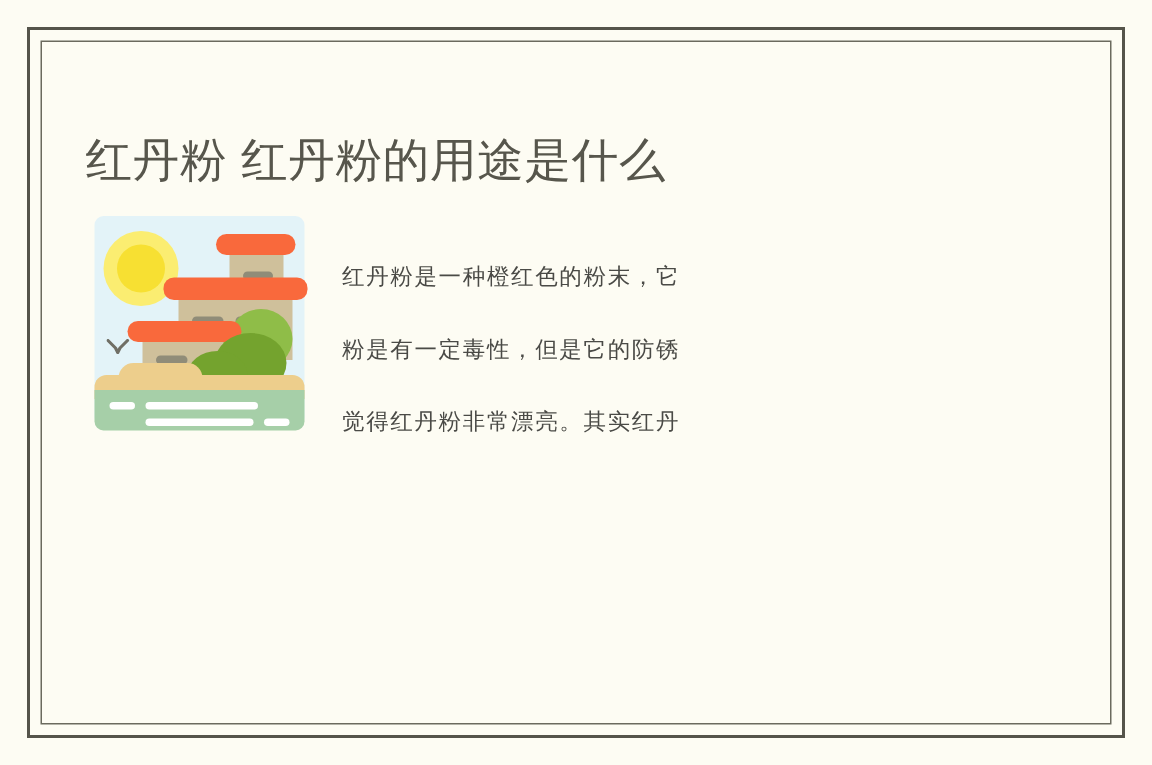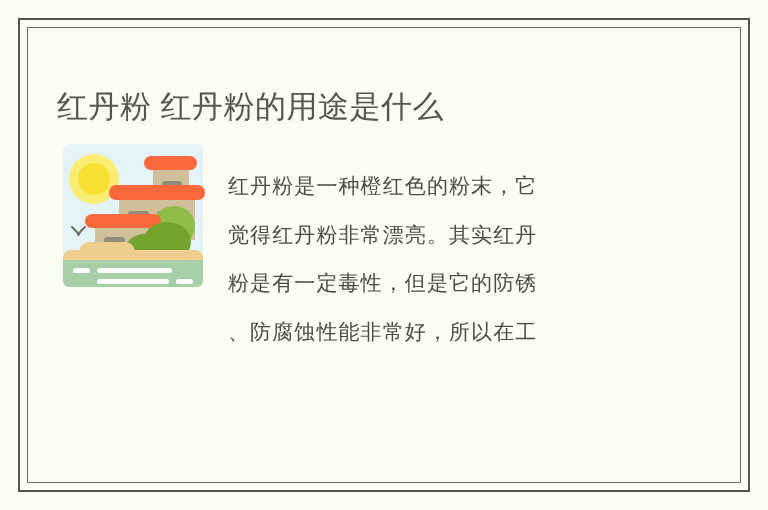--- a/index.html
+++ b/index.html
@@ -208,26 +208,26 @@
     left: 14px; top: 86px;
     width: 16px; height: 10px;
   }
 
   
   #article-body {
     position: absolute;
     left: 228px;
     top: 162px;
     width: 422px;
-    font-size: 21px;
+    font-size: 15px;
     line-height: 48.5px;
     color: #4A4A46;
     letter-spacing: 1.1px;
     text-align: justify;
-    font-family: Liberation Serif, serif;
+    font-family: Liberation Mono, monospace;
   }
   #article-body .body-line {
     display: block;
     white-space: nowrap;
   }
 </style>
 </head>
 <body>
 
 <div id="content">
@@ -269,18 +269,17 @@
     <div class="ill-wave ill-wave-3"></div>
     <div class="ill-wave ill-wave-4"></div>
 
     <svg class="ill-layer ill-bird" viewBox="0 0 16 10">
       <path d="M1 1 L6 6 L7.5 9 L9 6 L14 1" stroke="#706F66" stroke-width="2.1" fill="none" stroke-linecap="round" stroke-linejoin="round"></path>
     </svg>
   </div>
 
   <div id="article-body">
     <span class="body-line">红丹粉是一种橙红色的粉末，它</span>
+    <span class="body-line">粉是有一定毒性，但是它的防锈</span>
     <span class="body-line">觉得红丹粉非常漂亮。其实红丹</span>
-    <span class="body-line">粉是有一定毒性，但是它的防锈</span>
-    <span class="body-line">、防腐蚀性能非常好，所以在工</span>
   </div>
 
 </div>
 
 </body></html>

